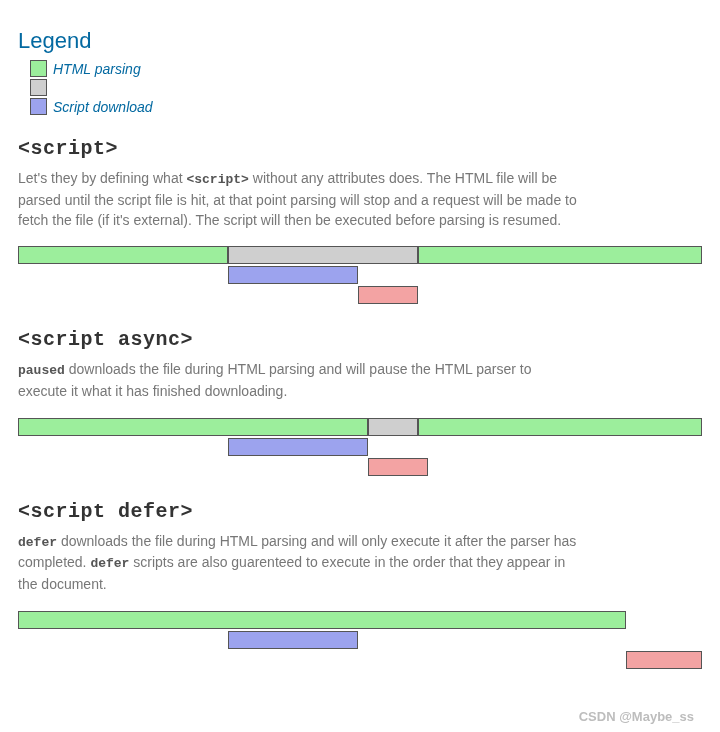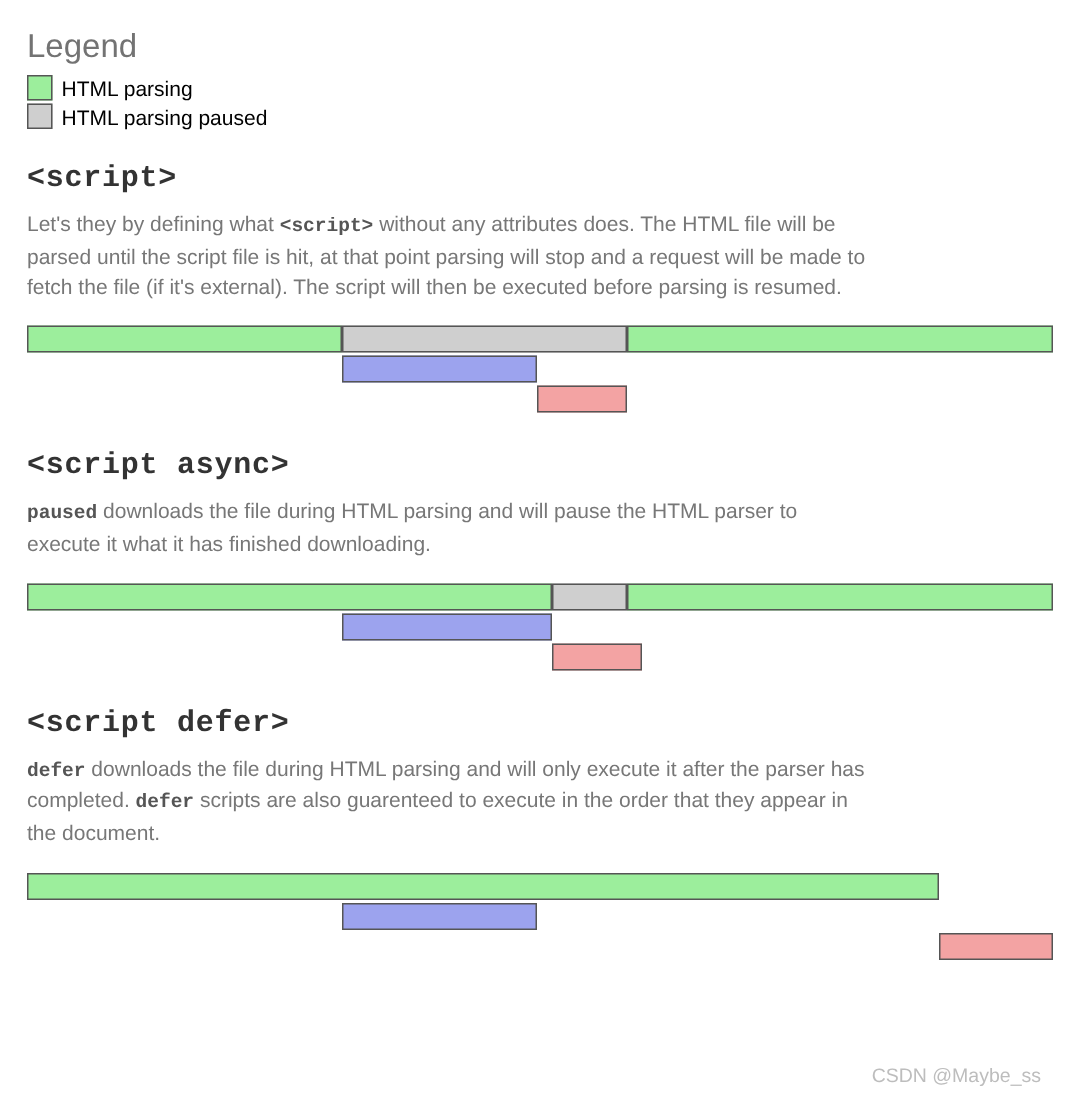--- a/index.html
+++ b/index.html
@@ -7,29 +7,30 @@
     font-family: -apple-system, BlinkMacSystemFont, "Segoe UI", Arial, sans-serif;
     color: #555;
     margin: 0;
     padding: 14px 18px;
     width: 720px;
     background: #fff;
   }
   h2.legend-title {
     font-weight: 300;
     font-size: 22px;
-    margin: 4px 0 6px 0;
-    color: #737373;
+    margin: 14px 0 6px 0;
+    color: #0369a1;
   }
   .legend-item {
     display: flex;
     align-items: center;
-    margin: 2px 0;
+    margin: 2px 12px;
     font-size: 14px;
-    color: #000000;
+    color: #0369a1;
+    font-style: italic;
   }
   .swatch {
     width: 17px;
     height: 17px;
     border: 1px solid #555;
     margin-right: 6px;
   }
   .sw-green  { background: #9CEE9C; }
   .sw-gray   { background: #CFCFCF; }
   .sw-blue   { background: #9CA3EE; }
@@ -74,34 +75,38 @@
   .bar.pink  { background: #F3A3A3; }
 
   .watermark {
     position: fixed;
     right: 26px;
     bottom: 8px;
     font-size: 13px;
     color: #bdbdbd;
     font-family: Arial, sans-serif;
     pointer-events: none;
+    font-weight: bold;
   }
 </style>
 </head>
 <body>
 
 <h2 class="legend-title">Legend</h2>
 <div>
   <div class="legend-item">
     <span class="swatch sw-green"></span>
     <span>HTML parsing</span>
   </div>
   <div class="legend-item">
     <span class="swatch sw-gray"></span>
-    <span>HTML parsing paused</span>
+  </div>
+  <div class="legend-item">
+    <span class="swatch sw-blue"></span>
+    <span>Script download</span>
   </div>
 </div>
 
 <h3 class="section-title">&lt;script&gt;</h3>
 <p class="desc">
   <span>Let's they by defining what </span><code>&lt;script&gt;</code><span> without any attributes does. The HTML file will be parsed until the script file is hit, at that point parsing will stop and a request will be made to fetch the file (if it's external). The script will then be executed before parsing is resumed.</span>
 </p>
 <div class="timeline">
     <div class="bar green" style="left: 0px; width: 210px; top: 0px;"></div>
     <div class="bar gray" style="left: 210px; width: 190px; top: 0px;"></div>

